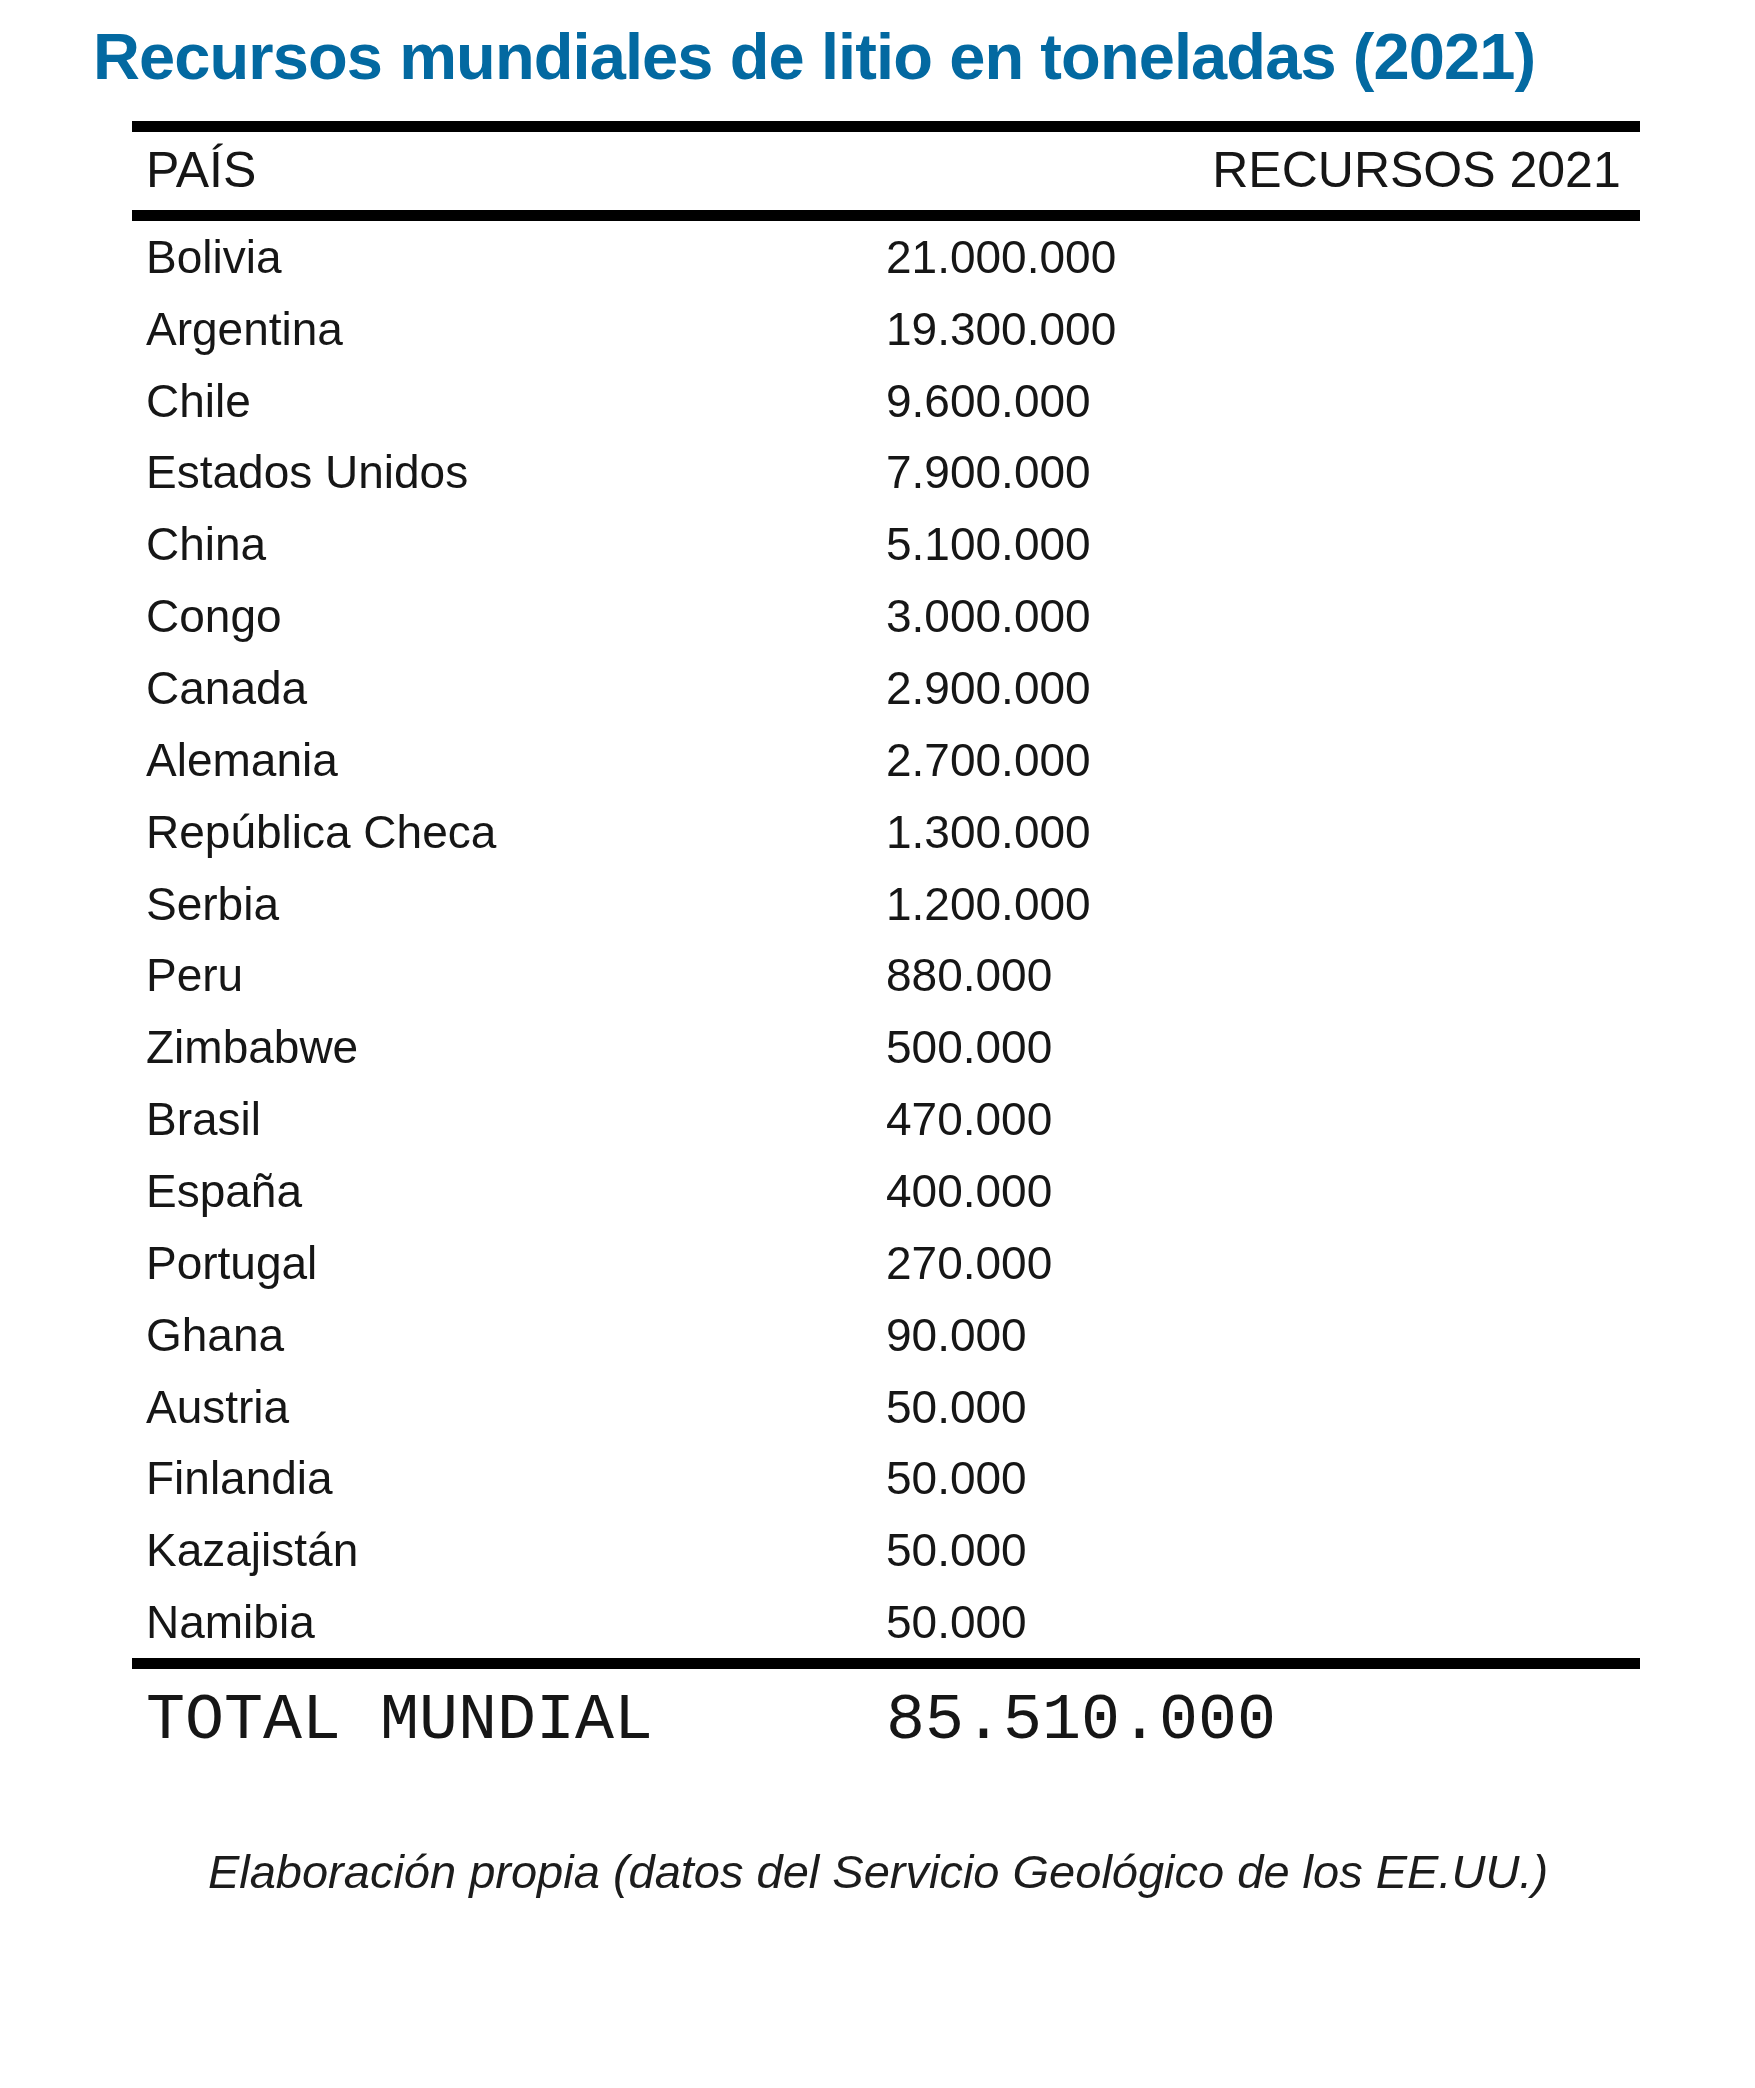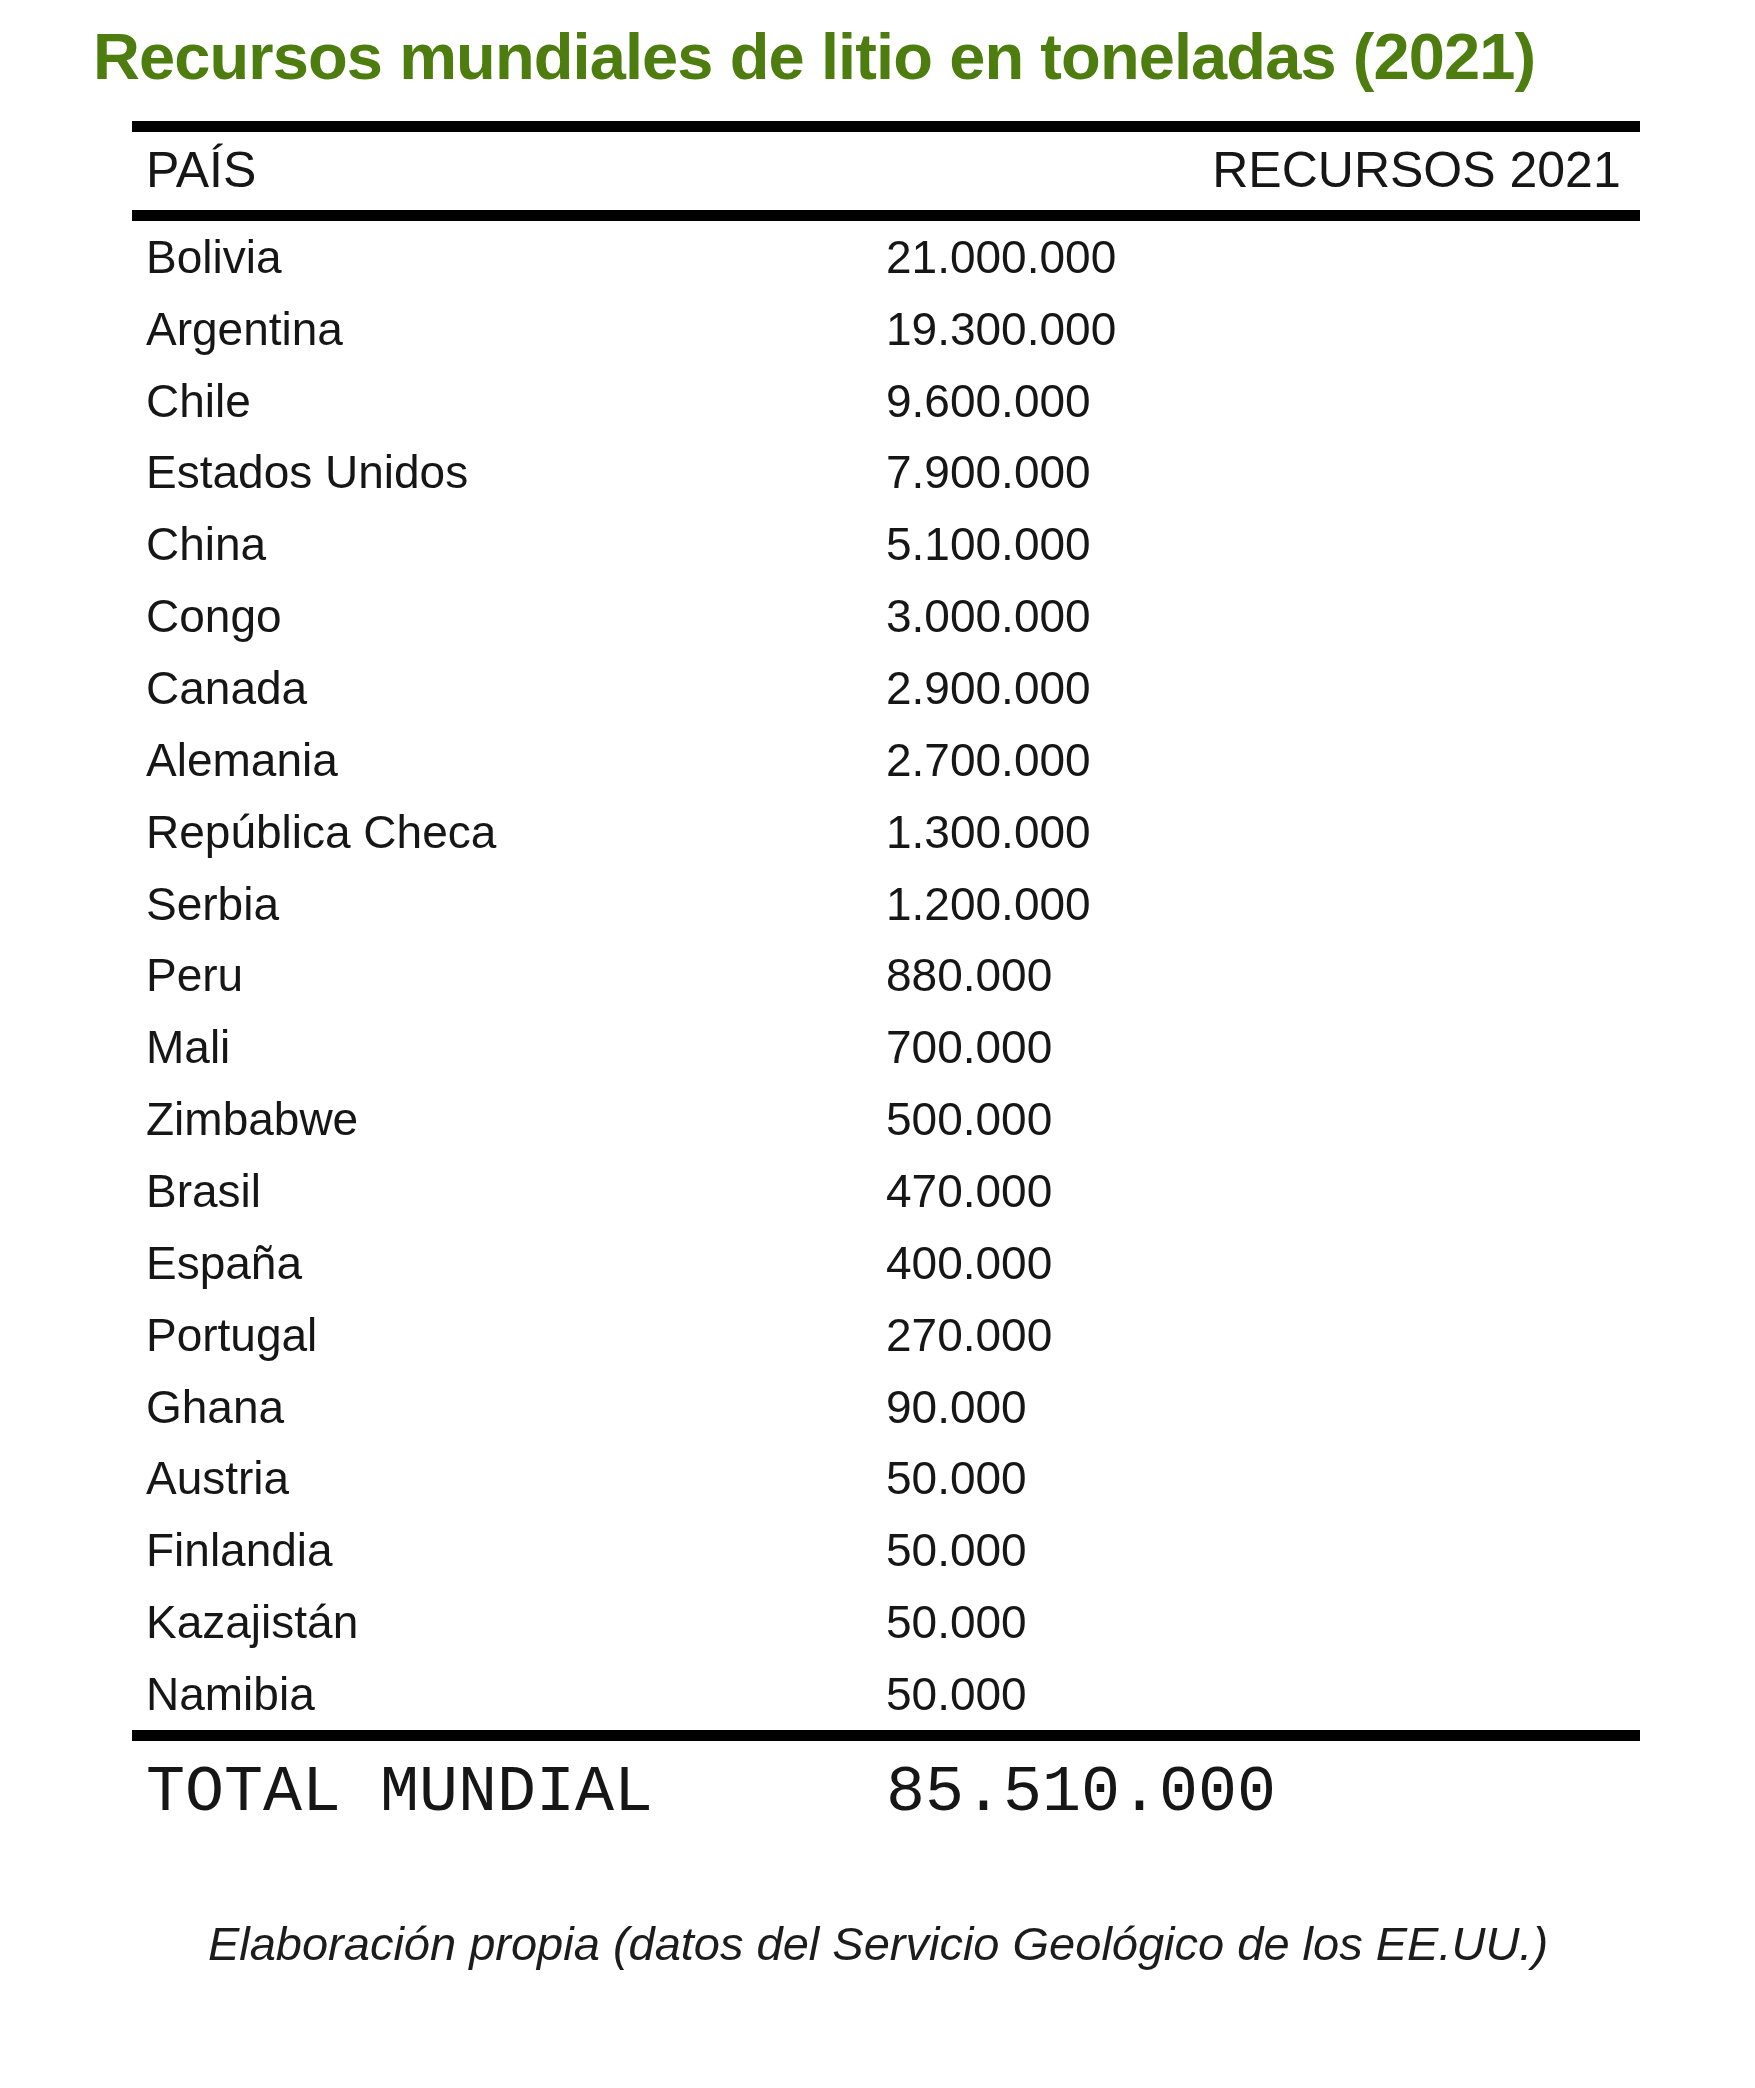--- a/index.html
+++ b/index.html
@@ -79,21 +79,21 @@
     font-style: italic;
     font-size: 47px;
     color: #1c1c1c;
   }
 </style>
 </head>
 <body>
 
 <div class="page">
 
-  <h1 class="page-title" style="color: #4d7c0f;">Recursos mundiales de litio en toneladas (2021)</h1>
+  <h1 class="page-title" style="color: #0369a1;">Recursos mundiales de litio en toneladas (2021)</h1>
 
   <table class="resources">
     <thead>
       <tr>
         <th>PAÍS</th>
         <th class="num">RECURSOS 2021</th>
       </tr>
     </thead>
     <tbody>
       <tr>
@@ -134,24 +134,20 @@
         </tr>
       <tr>
           <td>Serbia</td>
           <td class="num">1.200.000</td>
         </tr>
       <tr>
           <td>Peru</td>
           <td class="num">880.000</td>
         </tr>
       <tr>
-          <td>Mali</td>
-          <td class="num">700.000</td>
-        </tr>
-      <tr>
           <td>Zimbabwe</td>
           <td class="num">500.000</td>
         </tr>
       <tr>
           <td>Brasil</td>
           <td class="num">470.000</td>
         </tr>
       <tr>
           <td>España</td>
           <td class="num">400.000</td>

